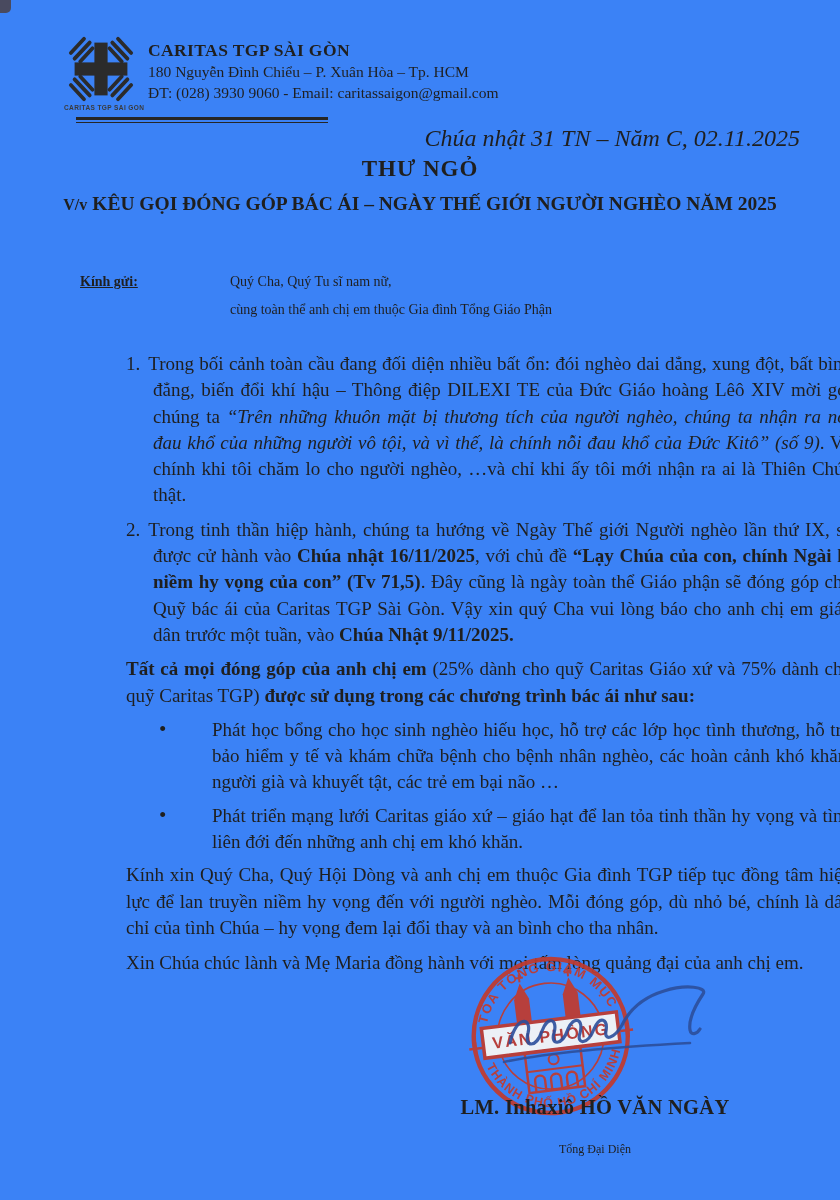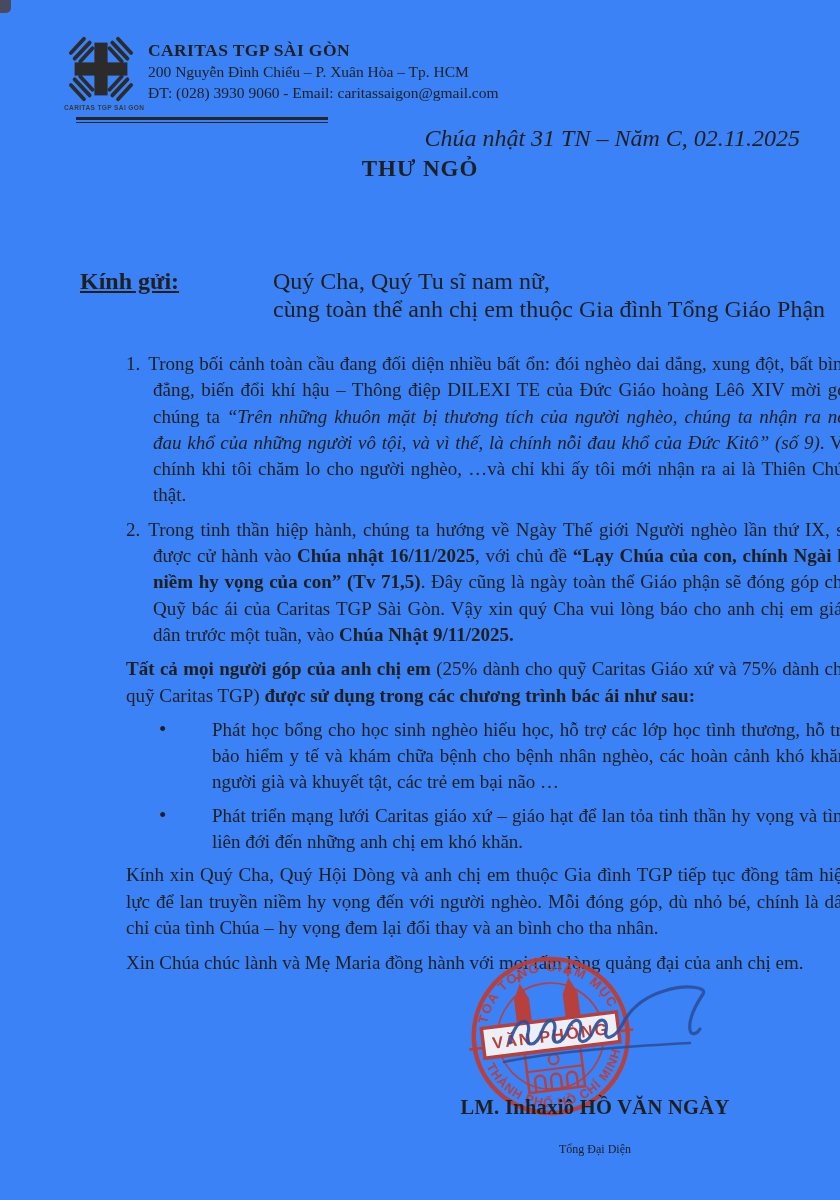--- a/index.html
+++ b/index.html
@@ -27,21 +27,21 @@
   .rule{position:absolute;left:76px;top:117px;width:252px;}
   .rule .thick{height:2.5px;background:#262626;}
   .rule .thin{height:1px;background:#262626;margin-top:2px;}
 
   .date-line{position:absolute;top:125px;right:40px;font-style:italic;font-size:24px;}
 
   .letter-title{position:absolute;top:156px;left:0;width:100%;text-align:center;font-size:23px;font-weight:bold;letter-spacing:1px;}
   .letter-subject{position:absolute;top:193px;left:0;width:100%;text-align:center;font-weight:bold;font-size:19.5px;}
   .subject-prefix{font-size:16px;margin-right:5px;}
 
-  .recipients{position:absolute;top:268px;left:80px;display:flex;font-size:24px;line-height:27.5px;gap:43px;}
+  .recipients{position:absolute;top:268px;left:80px;display:flex;font-size:14px;line-height:27.5px;}
   .recipients-label{width:150px;font-weight:bold;text-decoration:underline;}
   .recipient-lines div{white-space:nowrap;}
 
   .body-block{position:absolute;top:351px;left:78px;width:726px;font-size:19px;line-height:26.3px;text-align:justify;margin-left:48px;}
   .npara{padding-left:27px;text-indent:-27px;margin:0 0 8px 0;}
   .num{margin-right:8px;}
   .plain{margin:0 0 8px 0;}
   .it{font-style:italic;}
   .bd{font-weight:bold;}
   .bullet{position:relative;padding-left:86px;margin:0 0 7px 0;}
@@ -82,48 +82,51 @@
           <line x1="13" y1="43" x2="26" y2="57"></line>
           <line x1="53" y1="67" x2="67" y2="52"></line>
           <line x1="47" y1="63" x2="63" y2="46"></line>
           <line x1="44" y1="57" x2="57" y2="43"></line>
         </g>
       </svg>
       <div class="logo-caption">CARITAS TGP SAI GON</div>
     </div>
     <div class="org-block">
       <div class="org-name">CARITAS TGP SÀI GÒN</div>
-      <div class="org-line">200 Nguyễn Đình Chiểu – P. Xuân Hòa – Tp. HCM</div>
+      <div class="org-line">180 Nguyễn Đình Chiểu – P. Xuân Hòa – Tp. HCM</div>
       <div class="org-line">ĐT: (028) 3930 9060 - Email: caritassaigon@gmail.com</div>
     </div>
   </div>
   <div class="rule">
     <div class="thick"></div>
       <div class="thin"></div>
   </div>
 
   <div class="date-line">Chúa nhật 31 TN – Năm C, 02.11.2025</div>
 
   <div class="letter-title">THƯ NGỎ</div>
+  <div class="letter-subject">
+    <span class="subject-prefix">V/v</span><span>KÊU GỌI ĐÓNG GÓP BÁC ÁI – NGÀY THẾ GIỚI NGƯỜI NGHÈO NĂM 2025</span>
+  </div>
 
   <div class="recipients">
     <div class="recipients-label">Kính gửi:</div>
     <div class="recipient-lines">
       <div>Quý Cha, Quý Tu sĩ nam nữ,</div>
       <div>cùng toàn thể anh chị em thuộc Gia đình Tổng Giáo Phận</div>
     </div>
   </div>
 
   <div class="body-block">
 
     <p class="npara"><span class="num">1.</span><span>Trong bối cảnh toàn cầu đang đối diện nhiều bất ổn: đói nghèo dai dẳng, xung đột, bất bình đẳng, biến đổi khí hậu – Thông điệp DILEXI TE của Đức Giáo hoàng Lêô XIV mời gọi chúng ta </span><span class="it">“Trên những khuôn mặt bị thương tích của người nghèo, chúng ta nhận ra nỗi đau khổ của những người vô tội, và vì thế, là chính nỗi đau khổ của Đức Kitô” (số 9)</span><span>. Và chính khi tôi chăm lo cho người nghèo, …và chỉ khi ấy tôi mới nhận ra ai là Thiên Chúa thật.</span></p>
 
     <p class="npara"><span class="num">2.</span><span>Trong tinh thần hiệp hành, chúng ta hướng về Ngày Thế giới Người nghèo lần thứ IX, sẽ được cử hành vào </span><span class="bd">Chúa nhật 16/11/2025</span><span>, với chủ đề </span><span class="bd">“Lạy Chúa của con, chính Ngài là niềm hy vọng của con” (Tv 71,5)</span><span>. Đây cũng là ngày toàn thể Giáo phận sẽ đóng góp cho Quỹ bác ái của Caritas TGP Sài Gòn. Vậy xin quý Cha vui lòng báo cho anh chị em giáo dân trước một tuần, vào </span><span class="bd">Chúa Nhật 9/11/2025.</span></p>
 
-    <p class="plain"><span class="bd">Tất cả mọi người góp của anh chị em </span><span>(25% dành cho quỹ Caritas Giáo xứ và 75% dành cho quỹ Caritas TGP) </span><span class="bd">được sử dụng trong các chương trình bác ái như sau:</span></p>
+    <p class="plain"><span class="bd">Tất cả mọi đóng góp của anh chị em </span><span>(25% dành cho quỹ Caritas Giáo xứ và 75% dành cho quỹ Caritas TGP) </span><span class="bd">được sử dụng trong các chương trình bác ái như sau:</span></p>
 
     <div>
       <p class="bullet"><span class="marker">•</span><span>Phát học bổng cho học sinh nghèo hiếu học, hỗ trợ các lớp học tình thương, hỗ trợ bảo hiểm y tế và khám chữa bệnh cho bệnh nhân nghèo, các hoàn cảnh khó khăn, người già và khuyết tật, các trẻ em bại não …</span></p>
       <p class="bullet"><span class="marker">•</span><span>Phát triển mạng lưới Caritas giáo xứ – giáo hạt để lan tỏa tinh thần hy vọng và tình liên đới đến những anh chị em khó khăn.</span></p>
     </div>
 
     <p class="closing">Kính xin Quý Cha, Quý Hội Dòng và anh chị em thuộc Gia đình TGP tiếp tục đồng tâm hiệp lực để lan truyền niềm hy vọng đến với người nghèo. Mỗi đóng góp, dù nhỏ bé, chính là dấu chỉ của tình Chúa – hy vọng đem lại đổi thay và an bình cho tha nhân.</p>
     <p class="closing">Xin Chúa chúc lành và Mẹ Maria đồng hành với mọi tấm lòng quảng đại của anh chị em.</p>
   </div>
 

